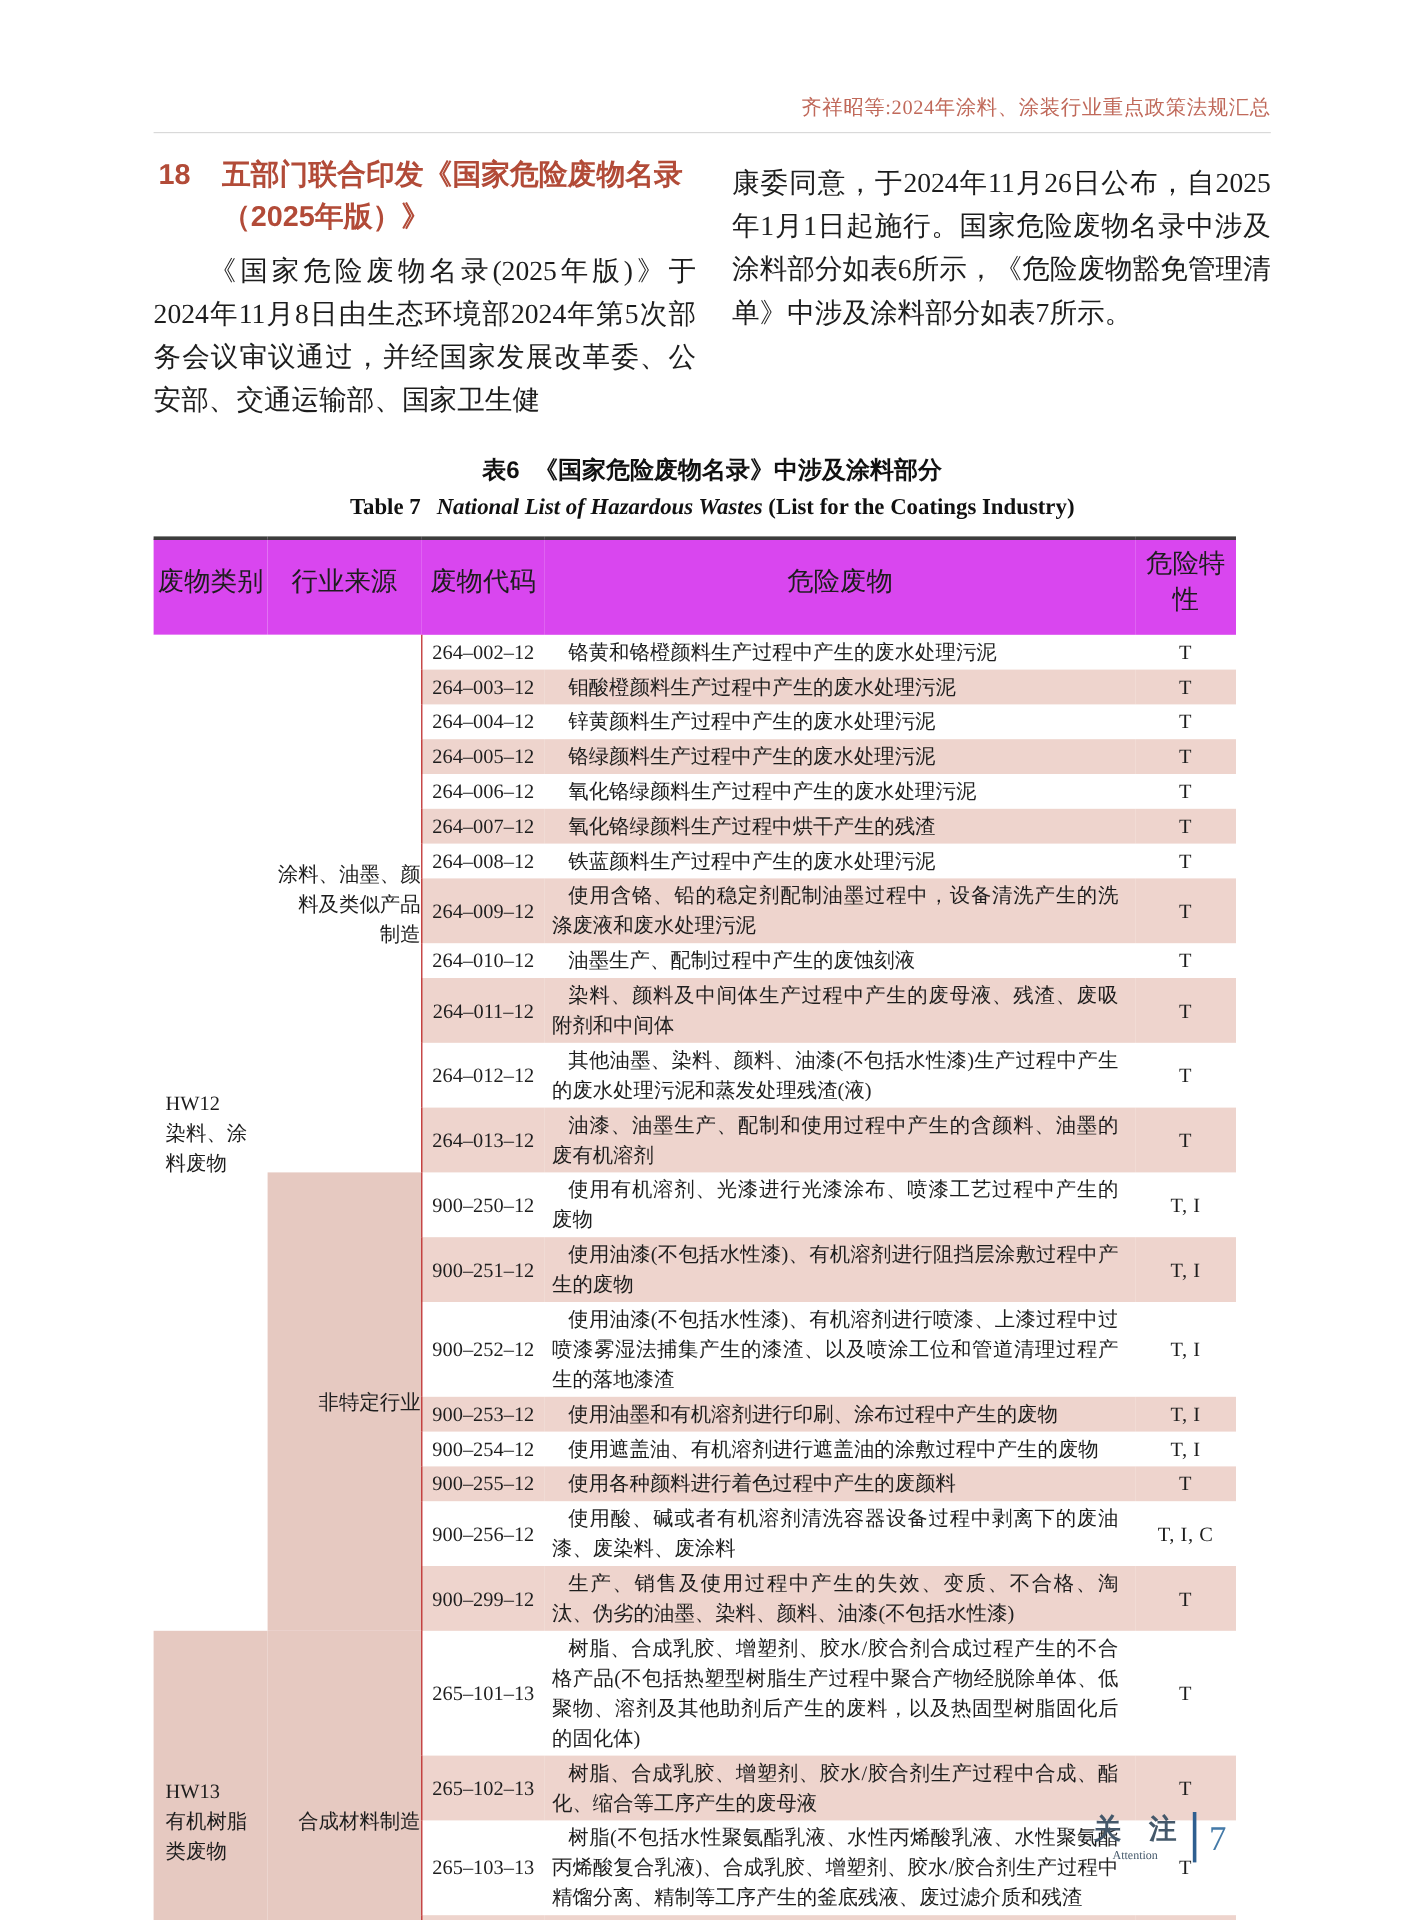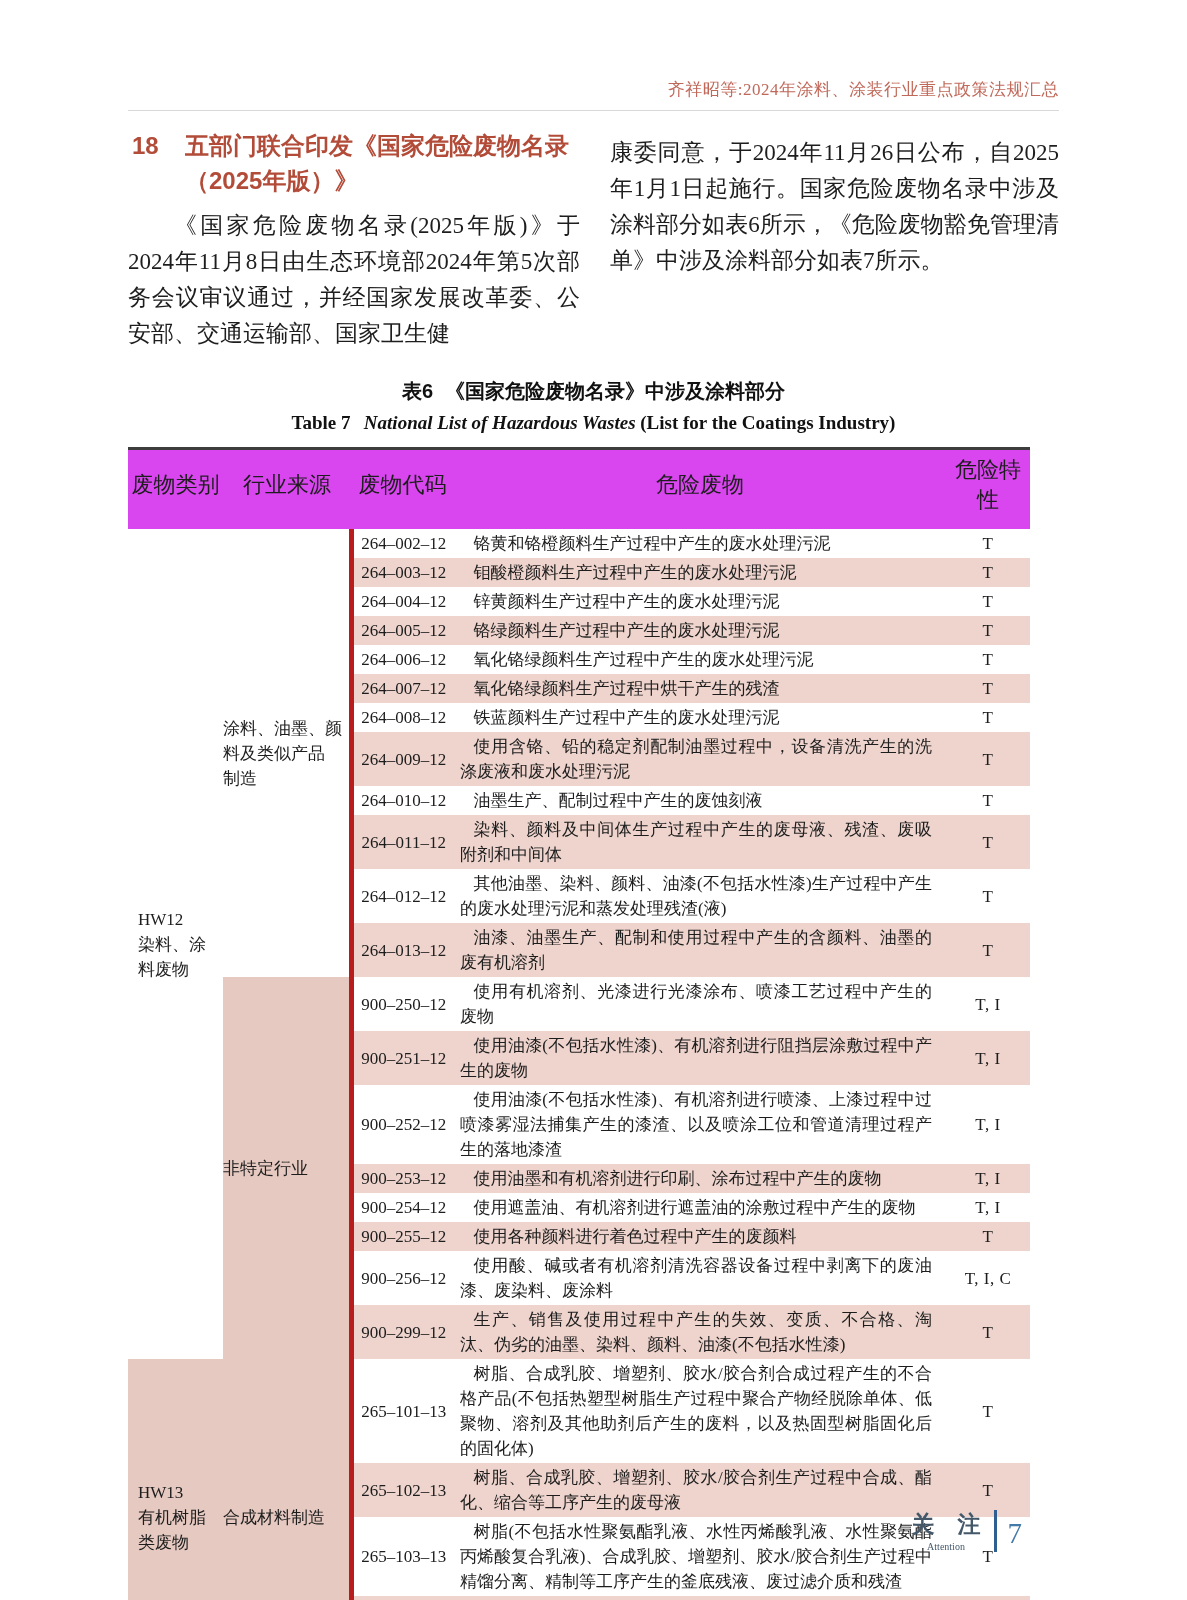--- a/index.html
+++ b/index.html
@@ -88,21 +88,21 @@
     font-weight:normal;
     font-size:22px;
     padding:5px 0 14px 0;
     text-align:center;
   }
   td { vertical-align:middle; line-height:25px; padding:2px 0; }
   tr.stripe { background:#eed4cd; }
   td.plain { background:#ffffff; }
   td.block { background:#e6c9c1; }
   td.cat   { padding-left:10px; text-align:left; }
-  td.src   { text-align:left; border-right:5px solid #b91c1c; }
+  td.src   { text-align:right; border-right:1px solid #b91c1c; }
   td.col-code { text-align:center; white-space:nowrap; }
   td.col-desc .desc-text {
     text-indent:0.8em;
     padding:0 14px 0 6px;
     text-align:justify;
   }
   td.col-haz { text-align:center; letter-spacing:0.5px; }
 
   
   .footer {

